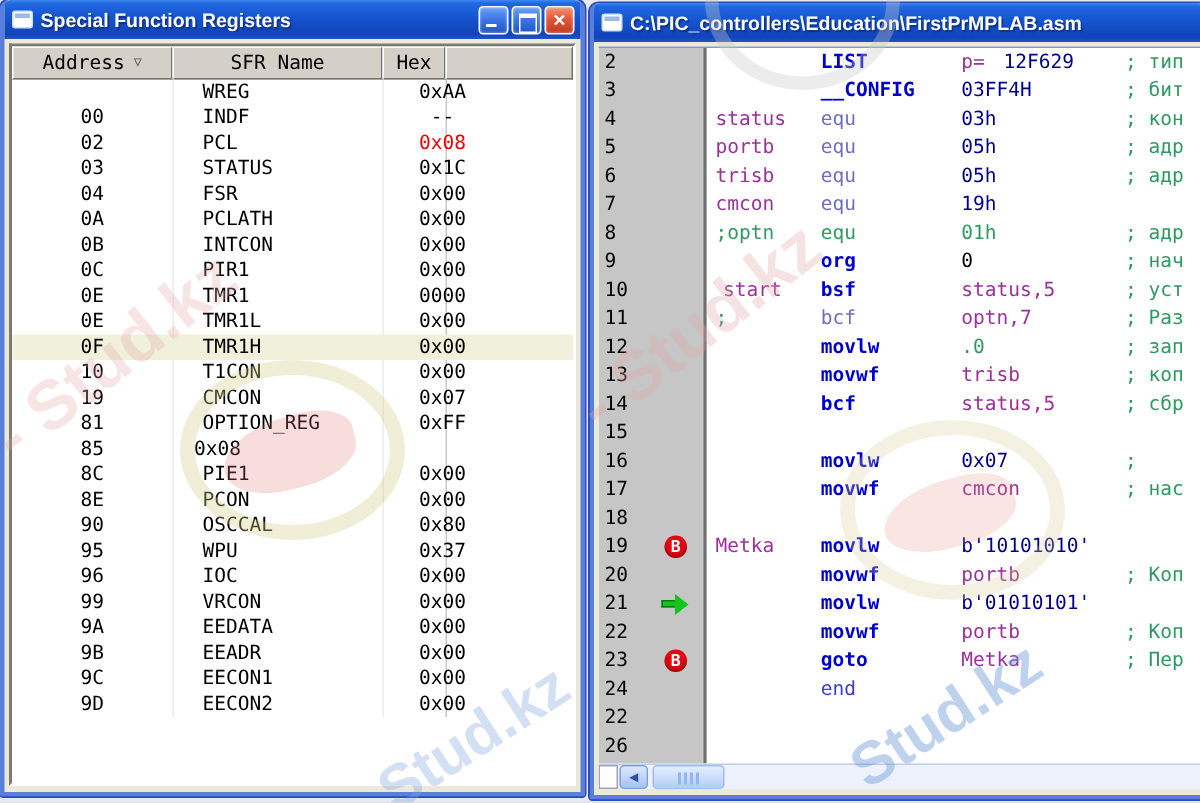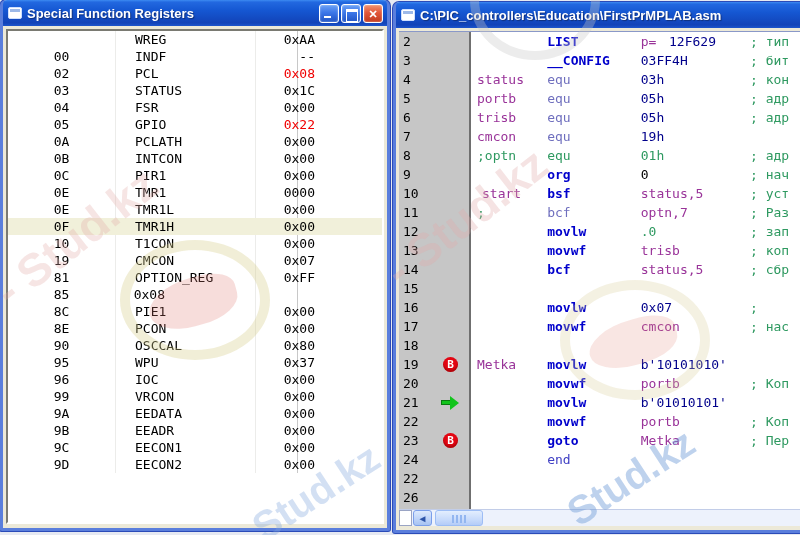--- a/index.html
+++ b/index.html
@@ -29,21 +29,21 @@
   .hcell { border:1px solid; border-color:#ffffff #77736b #77736b #ffffff; background:#d4d0c8;
       display:flex; align-items:center; justify-content:center; color:#000; white-space:nowrap; overflow:hidden; }
   .hc0{ width:107px; } .hc1{ width:140px; } .hc2{ width:42px; } .hc3{ flex:1; }
   .sort-glyph { font-size:9px; color:#555; margin-left:6px; }
   .sfr-body { position:relative; font-size:13px; }
   .grid-line { position:absolute; top:0; bottom:0; width:1px; }
   .sfr-row { display:flex; height:17px; line-height:17px; position:relative;gap:10px; }
   .sfr-row.selected { background:#f1f0da; }
   .c-addr { width:107px; text-align:center; color:#000; }
   .c-name { width:140px; padding-left:10px; color:#000; }
-  .c-hex { width:42px; text-align:right; padding-right:2px; color:#000; }
+  .c-hex { width:42px; text-align:center; padding-right:2px; color:#000; }
   .c-hex.red { color:#f00000; }
 
   
   #edit-win { left:393px; top:2px; width:410px; height:531px; border-right:none; border-radius:6px 0 0 2px; }
   .edit-area { position:absolute; left:3px; right:0; top:29px; bottom:4px; background:#ffffff; border-top:1px solid #8a98c8; overflow:hidden; }
   .gutter-bg { position:absolute; left:0; top:0; bottom:17px; width:72px; background:#c6c6c6; border-right:2px solid #6f6f6f; }
   .code-lines { position:absolute; left:0; top:0; right:0; bottom:17px; overflow:hidden; }
   .code-line { position:relative; height:19px; line-height:19px; font-size:13px; }
   .line-number { position:absolute; left:4px; width:30px; color:#000; }
   .bp { position:absolute; left:44px; top:2px; width:15px; height:15px; background:#e30613; border-radius:50%;
@@ -92,20 +92,35 @@
     <div class="titlebar">
       <span class="win-icon"></span>
       <span class="title-text">Special Function Registers</span>
       <span class="tb-btn min"></span>
       <span class="tb-btn max"></span>
       <span class="tb-btn close">
           <span class="glyph">✕</span>
         </span>
     </div>
     <div class="sfr-area">
+      <div class="sfr-header">
+        <div class="hcell hc0">
+          <span>Address</span>
+          <span class="sort-glyph">▽</span>
+        </div>
+        <div class="hcell hc1">
+            <span>SFR Name</span>
+          </div>
+        <div class="hcell hc2">
+            <span>Hex</span>
+          </div>
+        <div class="hcell hc3">
+            <span></span>
+          </div>
+      </div>
       <div class="sfr-body">
         <div class="grid-line" style="left:107px;background:#ececea;"></div>
         <div class="grid-line" style="left:247px;background:#ececea;"></div>
         <div class="grid-line" style="left:289px;background:#c8c8c8;"></div>
       <div class="sfr-row">
             <span class="c-addr"></span>
             <span class="c-name">WREG</span>
             <span class="c-hex">0xAA</span>
           </div>
           <div class="sfr-row">
@@ -120,25 +135,20 @@
           </div>
           <div class="sfr-row">
             <span class="c-addr">03</span>
             <span class="c-name">STATUS</span>
             <span class="c-hex">0x1C</span>
           </div>
           <div class="sfr-row">
             <span class="c-addr">04</span>
             <span class="c-name">FSR</span>
             <span class="c-hex">0x00</span>
-          </div>
-          <div class="sfr-row">
-            <span class="c-addr">05</span>
-            <span class="c-name">GPIO</span>
-            <span class="c-hex red">0x22</span>
           </div>
           <div class="sfr-row">
             <span class="c-addr">0A</span>
             <span class="c-name">PCLATH</span>
             <span class="c-hex">0x00</span>
           </div>
           <div class="sfr-row">
             <span class="c-addr">0B</span>
             <span class="c-name">INTCON</span>
             <span class="c-hex">0x00</span>

